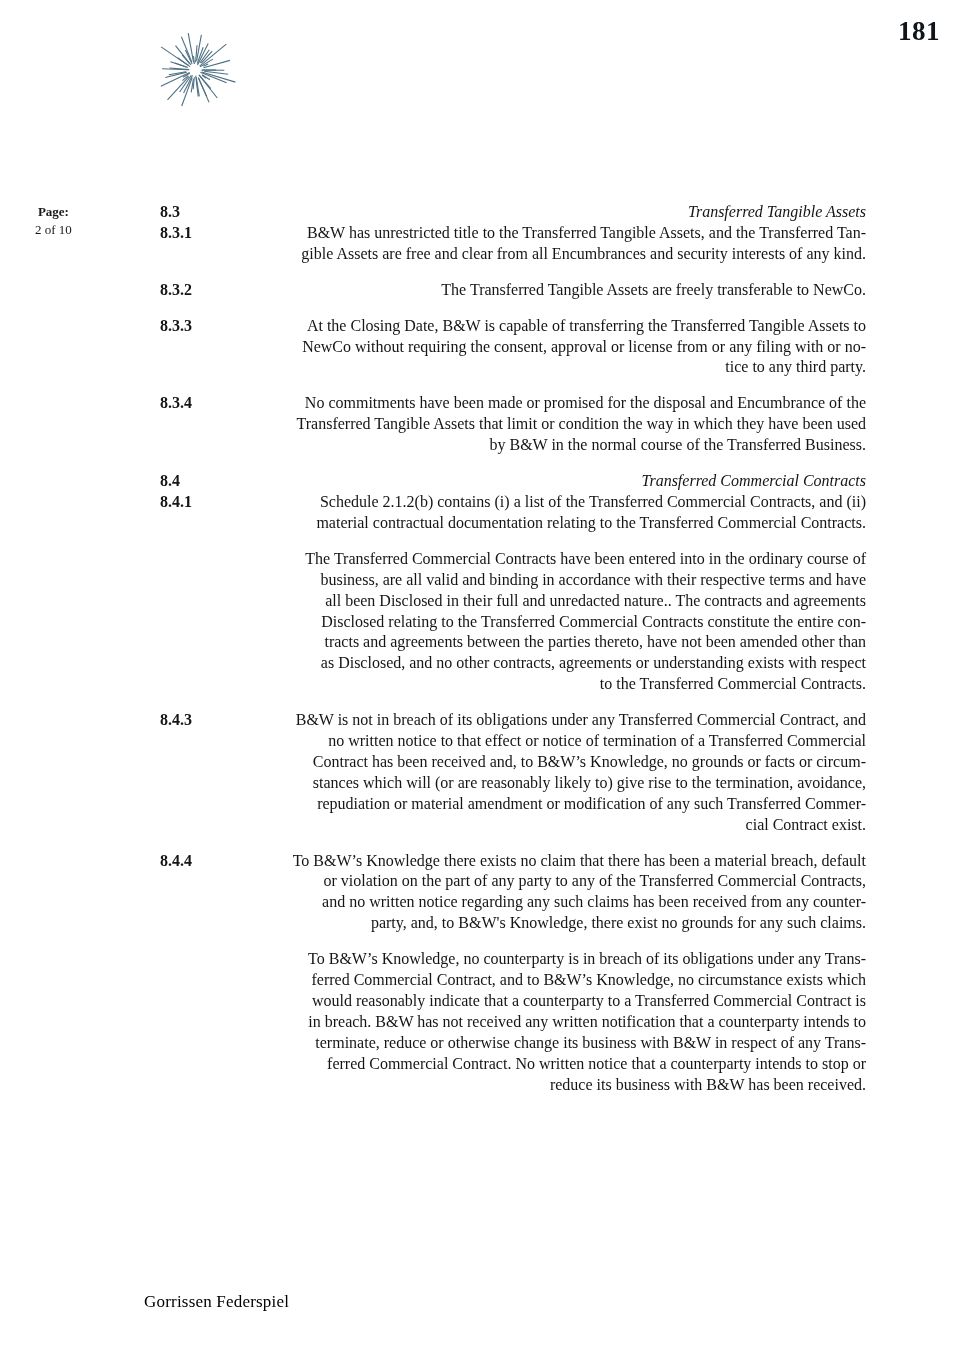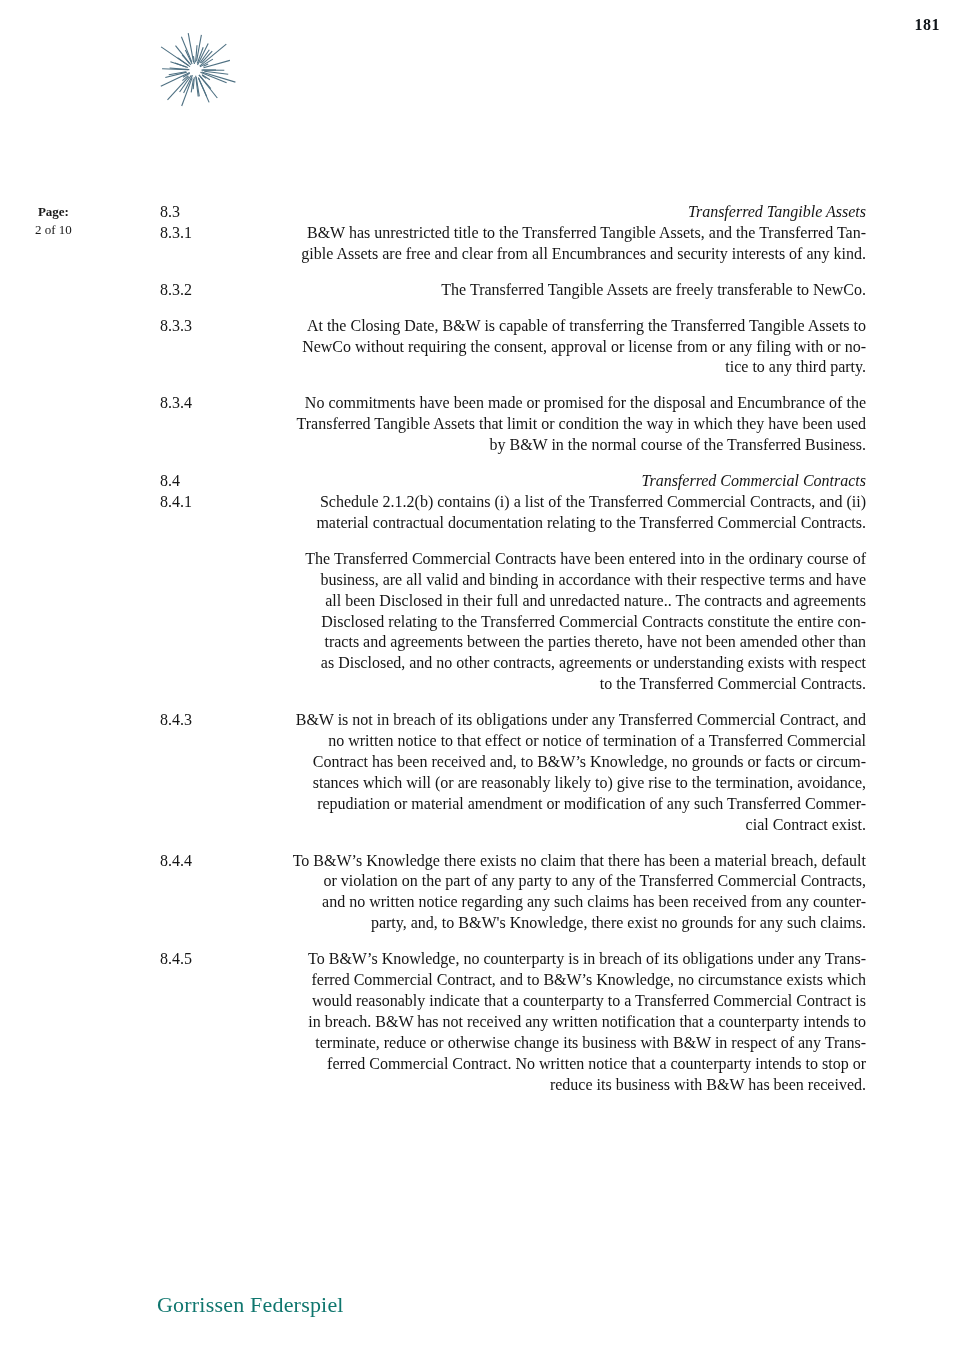--- a/index.html
+++ b/index.html
@@ -6,35 +6,35 @@
   #page{
     position:relative;
     width:965px;height:1365px;
     background:#ffffff;
     font-family:"Liberation Serif", serif;
     color:#151515;
     overflow:hidden;
   }
   .page-number{
     position:absolute;top:16px;right:25px;
-    font-size:16px;font-weight:bold;color:#10151a;
+    font-size:27px;font-weight:bold;color:#10151a;
     letter-spacing:0.5px;
   }
   .logo{position:absolute;left:148px;top:22px;width:100px;height:100px;}
   .margin-label{position:absolute;left:35px;top:203px;font-size:13px;line-height:18px;color:#1a1a1a;}
   .margin-label .t{font-weight:bold;text-align:center;}
   .content{position:absolute;left:160px;top:202px;width:706px;}
   .row{display:flex;margin:0 0 15px 0;font-size:16px;line-height:20.9px;}
-  .row .num{flex:0 0 68px;white-space:nowrap;}
+  .row .num{flex:0 0 68px;white-space:nowrap;font-weight:bold;}
   .row .body{flex:1 1 auto;white-space:pre-line;text-align:right;}
   .row.heading{margin-bottom:0;}
   .row.heading .body{font-style:italic;}
   .footer-brand{
-    position:absolute;left:157px;top:1292px;
-    font-size:22px;color:#0f766e;letter-spacing:0.2px;
+    position:absolute;left:144px;top:1292px;
+    font-size:17px;color:#000000;letter-spacing:0.2px;
   }
 </style>
 </head>
 <body>
 
 <div id="page">
 
   <div class="page-number">181</div>
 
   <div class="logo">
@@ -147,21 +147,20 @@
 cial Contract exist.</div>
       </div>
       <div class="row">
         <span class="num">8.4.4</span>
         <div class="body">To B&amp;W’s Knowledge there exists no claim that there has been a material breach, default
 or violation on the part of any party to any of the Transferred Commercial Contracts,
 and no written notice regarding any such claims has been received from any counter-
 party, and, to B&amp;W's Knowledge, there exist no grounds for any such claims.</div>
       </div>
       <div class="row">
-        <span class="num">8.4.5</span>
         <div class="body">To B&amp;W’s Knowledge, no counterparty is in breach of its obligations under any Trans-
 ferred Commercial Contract, and to B&amp;W’s Knowledge, no circumstance exists which
 would reasonably indicate that a counterparty to a Transferred Commercial Contract is
 in breach. B&amp;W has not received any written notification that a counterparty intends to
 terminate, reduce or otherwise change its business with B&amp;W in respect of any Trans-
 ferred Commercial Contract. No written notice that a counterparty intends to stop or
 reduce its business with B&amp;W has been received.</div>
       </div>
     </div>
 

